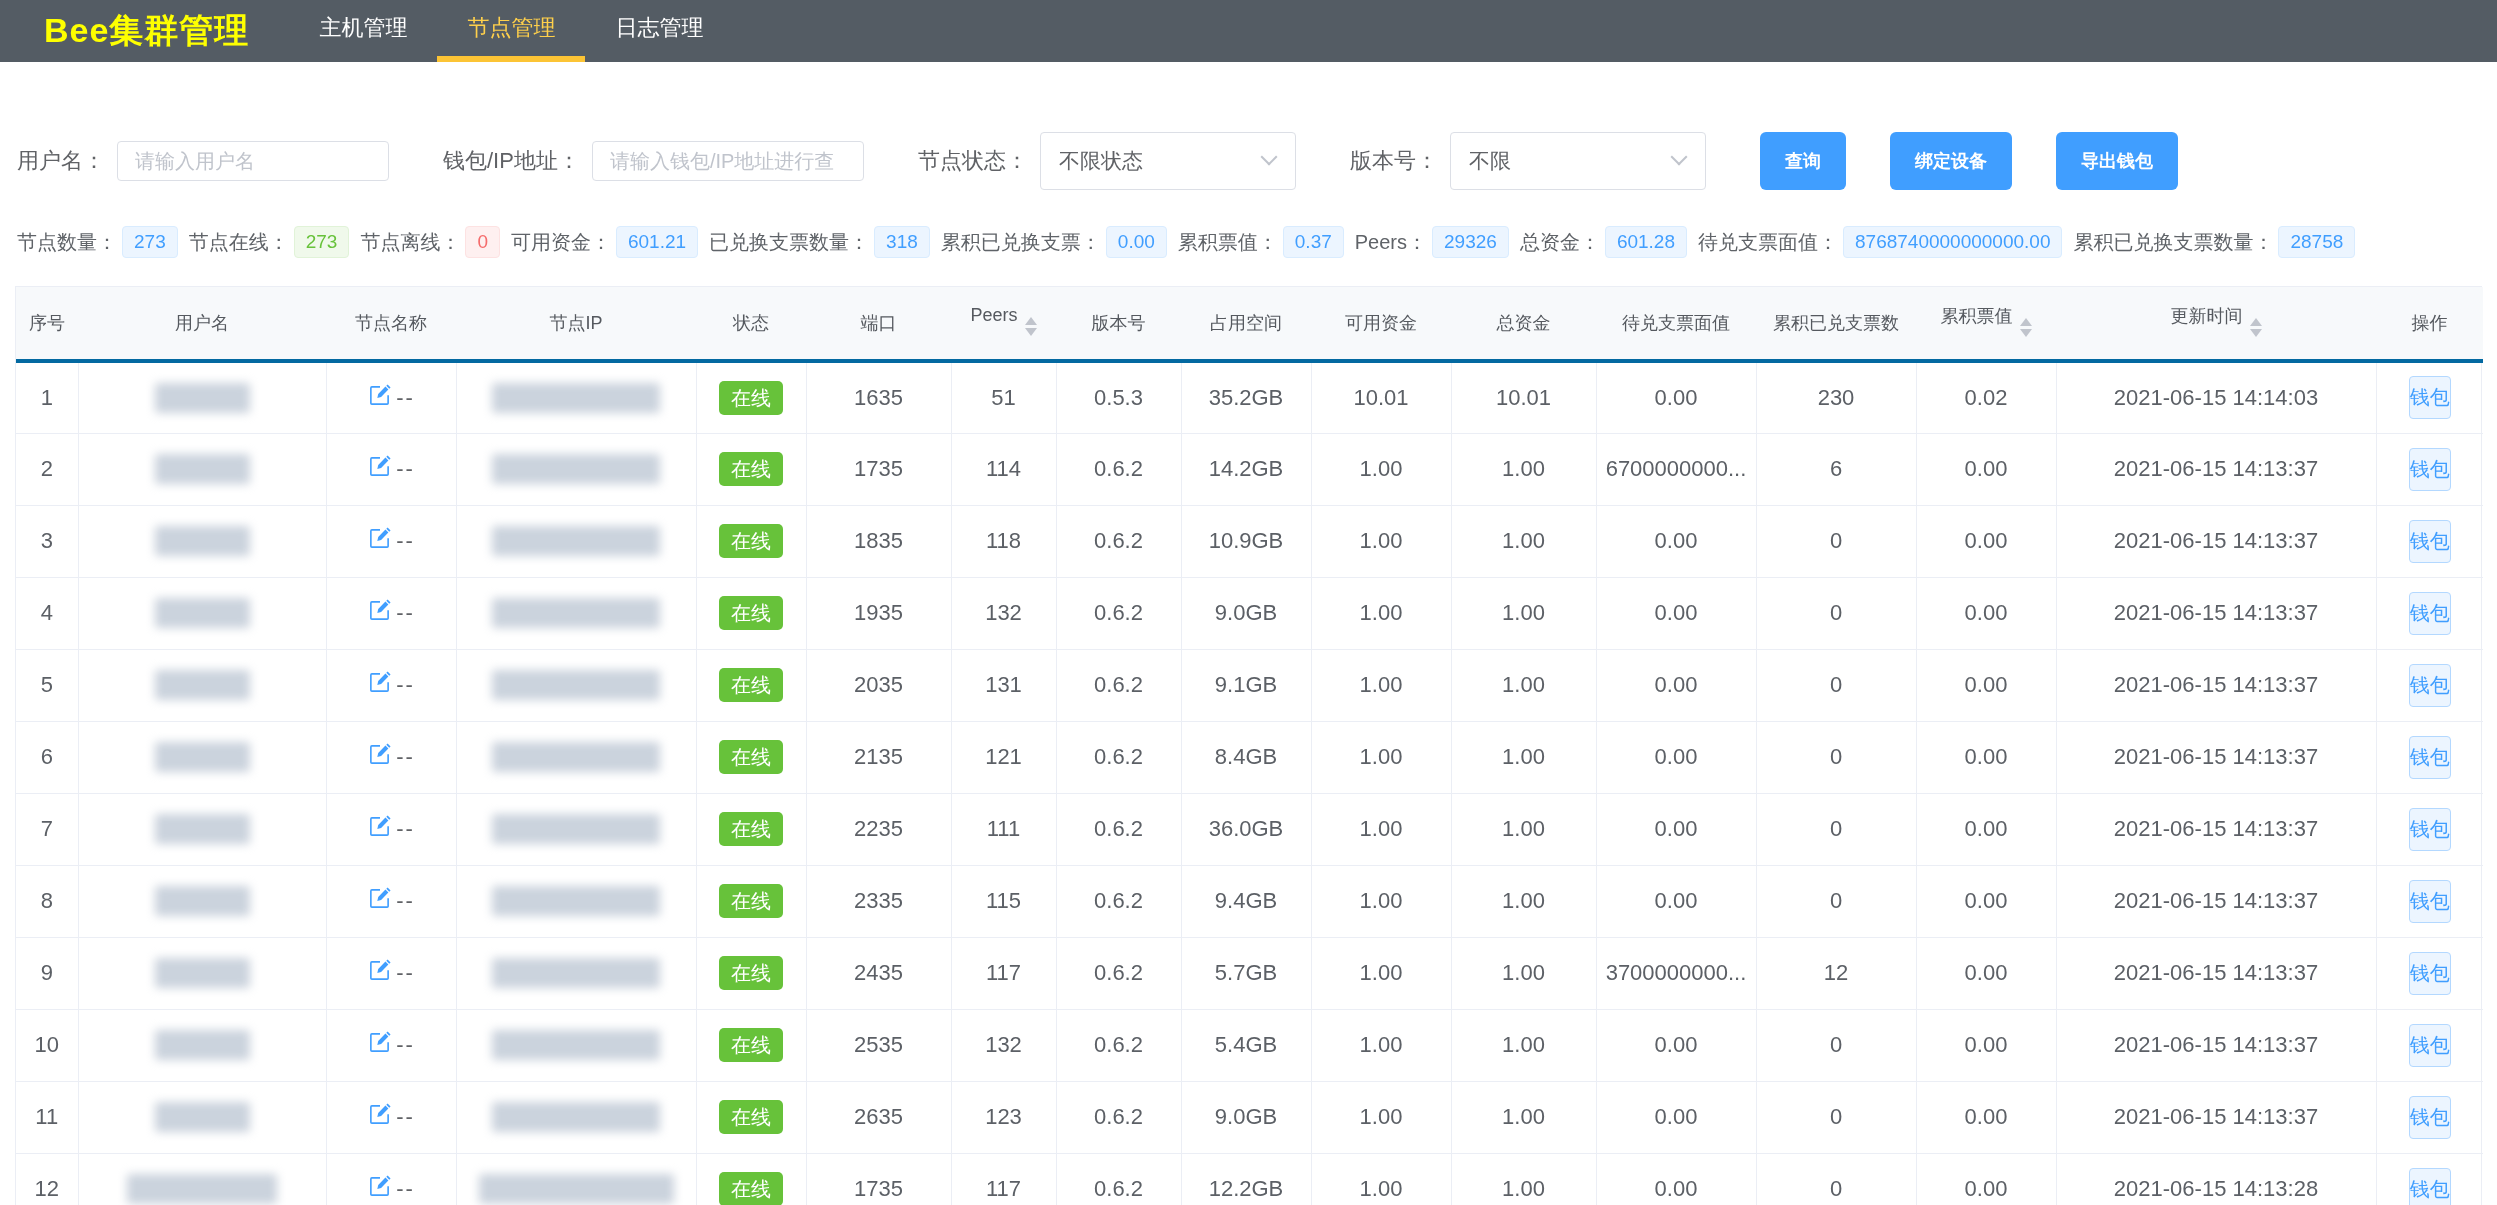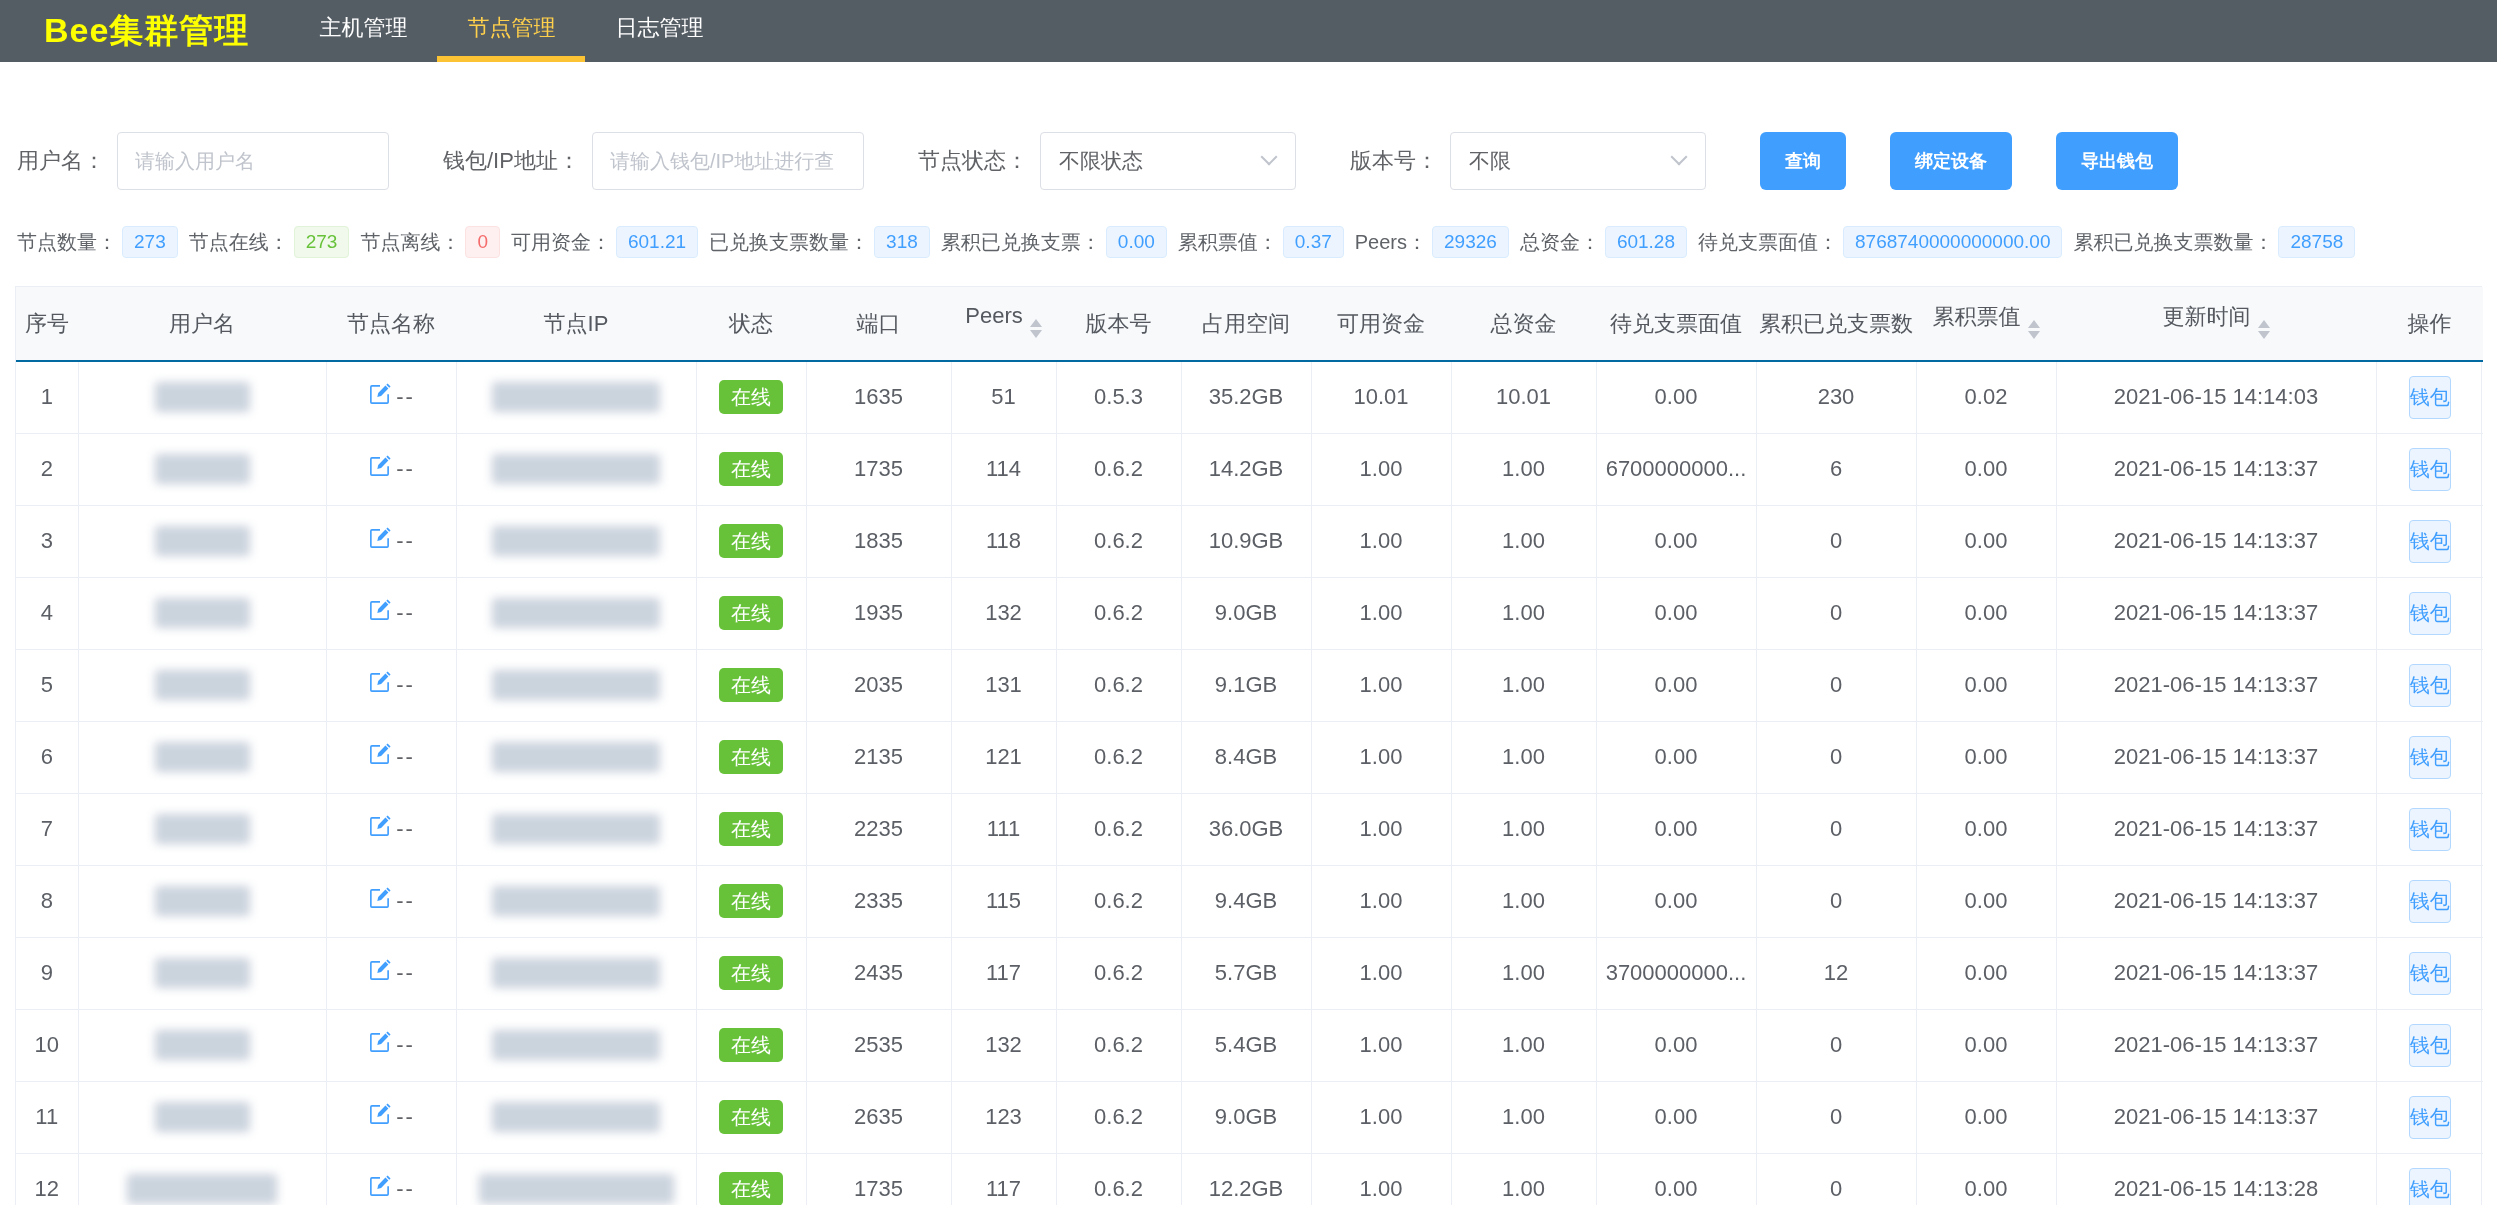--- a/index.html
+++ b/index.html
@@ -12,21 +12,21 @@
     margin:0 40px 0 44px; letter-spacing:1px; }
   .tabs { display:flex; }
   .tab { padding:0 30px; color:#fff; font-size:22px; display:flex; align-items:center;
     border-bottom:6px solid transparent; cursor:pointer; }
   .tab.active { color:#ffd04b; border-bottom-color:#fcc435; }
 
   
   .filters { display:flex; align-items:center; margin:70px 0 0 17px;gap:20px; }
   .f-group { display:flex; align-items:center; margin-right:34px; }
   .f-label { font-size:22px; color:#606266; white-space:nowrap; }
-  .f-input { height:58px; width:272px; border:1px solid #dcdfe6; border-radius:4px;
+  .f-input { height:40px; width:272px; border:1px solid #dcdfe6; border-radius:4px;
     padding:0 17px; font-size:20px; color:#606266; margin-left:12px; outline:none;
     font-family:"Liberation Sans","DejaVu Sans",sans-serif; }
   .f-input::placeholder { color:#c0c4cc; }
   .f-select { position:relative; width:256px; height:58px; border:1px solid #dcdfe6; border-radius:4px;
     margin-left:12px; display:flex; align-items:center; padding:0 44px 0 18px; font-size:21px;
     color:#606266; cursor:pointer; background:#fff; }
   .chev { position:absolute; right:20px; top:50%; width:12px; height:12px; margin-top:-10px;
     border-right:2px solid #c0c4cc; border-bottom:2px solid #c0c4cc; transform:rotate(45deg); }
   .btn { height:58px; background:#409EFF; color:#fff; border:none; border-radius:6px;
     font-size:18px; padding:8px 25px; margin-right:24px; cursor:pointer;
@@ -37,22 +37,22 @@
     color:#5f6368; white-space:nowrap; }
   .stat { display:flex; align-items:center; margin-right:11px; }
   .badge { border-radius:4px; padding:4px 11px; font-size:19px; margin-left:5px; }
   .badge.blue  { background:#ecf5ff; border:1px solid #d9ecff; color:#409EFF; }
   .badge.green { background:#f0f9eb; border:1px solid #e1f3d8; color:#67C23A; }
   .badge.red   { background:#fef0f0; border:1px solid #fde2e2; color:#F56C6C; }
 
   
   .table-wrap { margin:28px 15px 0; border:1px solid #ebeef5; }
   table { width:100%; border-collapse:collapse; table-layout:fixed; }
-  th { background:#f7f9fb; height:74px; font-size:22px; color:#55595f; font-weight:500;
-    text-align:center; padding:0 2px; border-bottom:2px solid #0369a1; }
+  th { background:#f7f9fb; height:74px; font-size:18px; color:#55595f; font-weight:500;
+    text-align:center; padding:0 2px; border-bottom:4px solid #0369a1; }
   td { height:72px; text-align:center; font-size:22px; color:#5c6066;
     border-top:1px solid #ebeef5; border-right:1px solid #ebeef5;
     overflow:hidden; white-space:nowrap; }
   td:last-child { border-right:none; }
   tbody tr:first-child td { border-top:none; }
 
   .caret { display:inline-flex; flex-direction:column; margin-left:7px; vertical-align:-4px; cursor:pointer; }
   .caret i { width:0; height:0; border:6px solid transparent; display:block; }
   .caret .up   { border-bottom:8px solid #c0c4cc; margin-bottom:3px; }
   .caret .down { border-top:8px solid #c0c4cc; }

